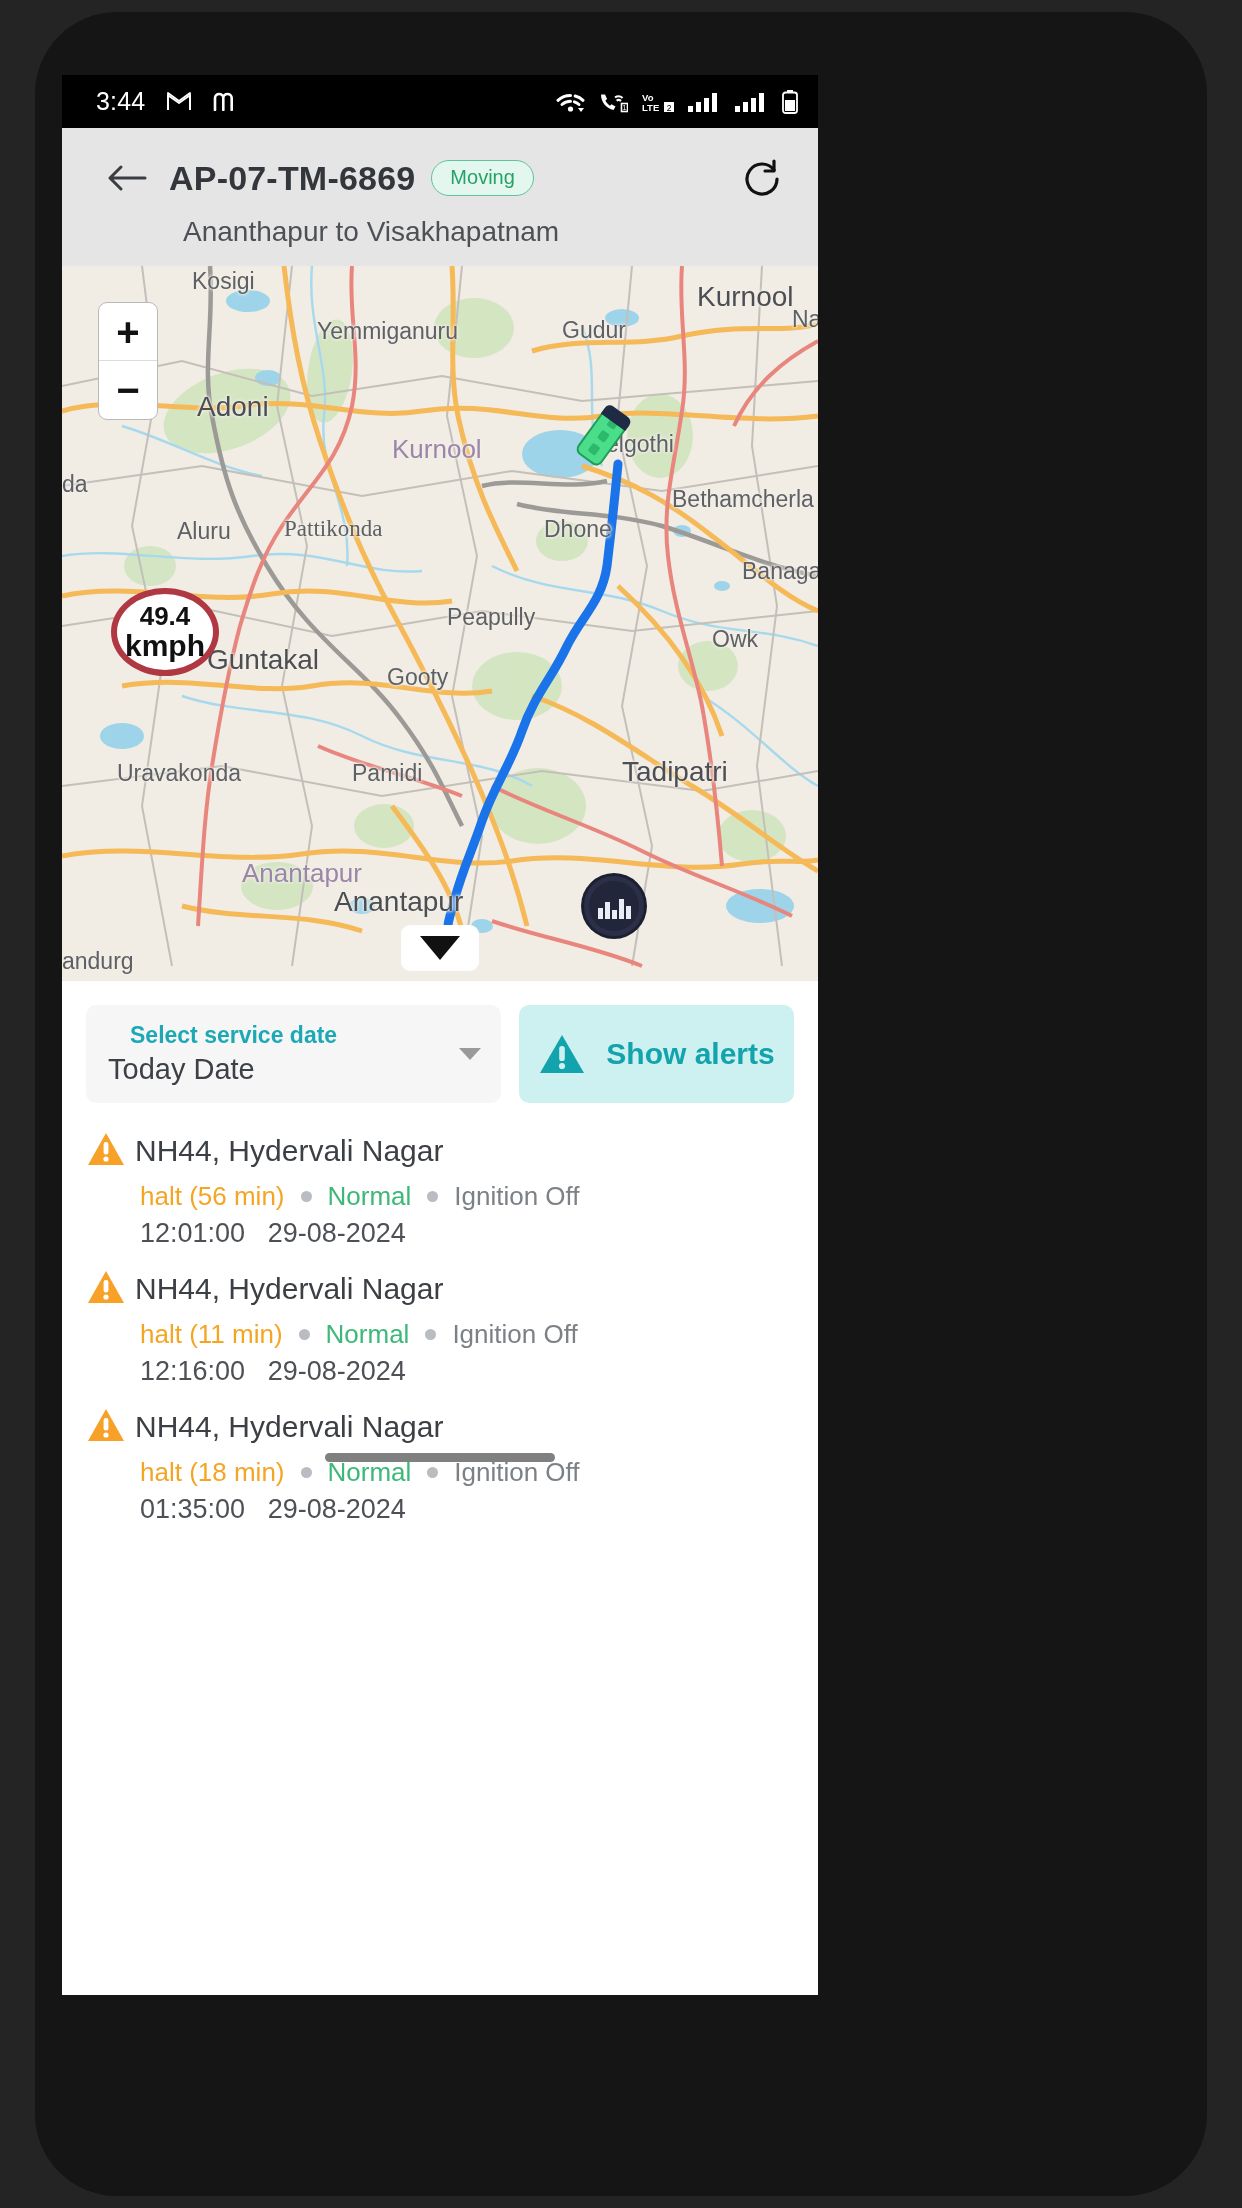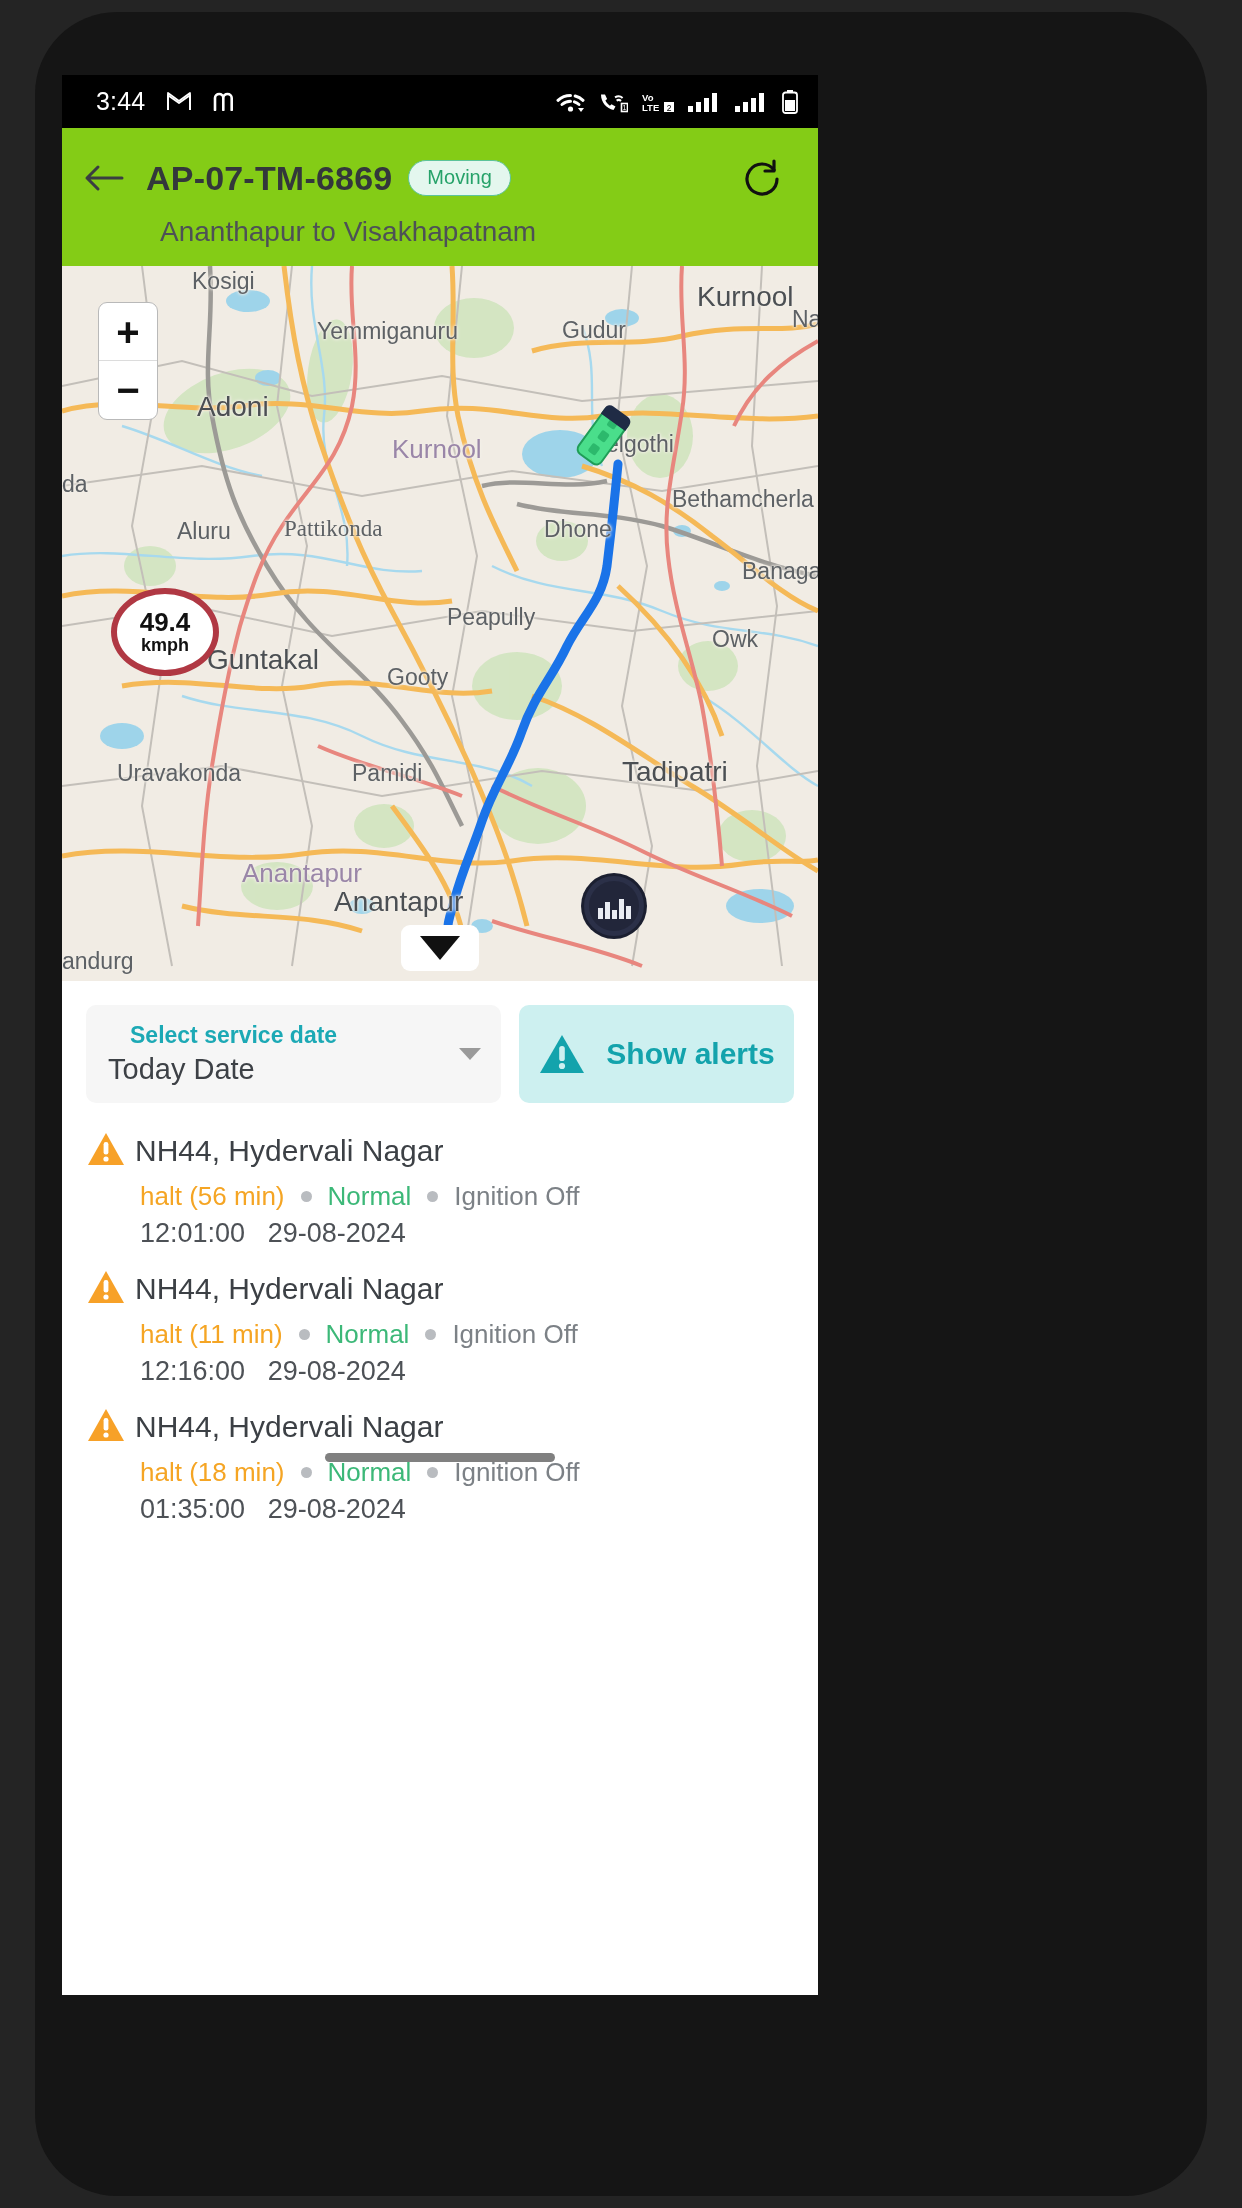--- a/index.html
+++ b/index.html
@@ -36,21 +36,21 @@
     align-items: center;
     justify-content: space-between;
     padding: 0 20px 0 34px;
   }
   .sb-left { display: flex; align-items: center; gap: 22px; }
   .sb-clock { color: #fff; font-size: 25px; letter-spacing: .2px; }
   .sb-icon { color: #fff; display: inline-flex; align-items: center; }
   .sb-right { display: flex; align-items: center; gap: 13px; }
 
   
-  .appbar { background: #84cc16; padding: 22px 28px 18px 14px; }
+  .appbar { background: #e5e5e5; padding: 22px 28px 18px 37px; }
   .appbar-row { display: flex; align-items: center; }
   .back-btn {
     width: 56px; height: 56px;
     display: flex; align-items: center; justify-content: center;
     flex: 0 0 auto; cursor: pointer;
   }
   .title-wrap { display: flex; align-items: center; gap: 16px; margin-left: 14px; flex: 1 1 auto; }
   .veh-title { font-size: 34px; font-weight: bold; color: #33373b; letter-spacing: .2px; }
   .badge-moving {
     border: 1.6px solid #5cc49a;
@@ -102,21 +102,21 @@
     position: absolute; left: 49px; top: 322px;
     width: 108px; height: 88px;
     border: 6px solid #b03843;
     border-radius: 50%;
     background: #fff;
     display: flex; flex-direction: column;
     align-items: center; justify-content: center;
     z-index: 5;
   }
   .speed-val { font-size: 26px; font-weight: bold; color: #111; line-height: 1.05; }
-  .speed-unit { font-size: 18px; font-weight: bold; color: #111; line-height: 1.05; }
+  .speed-unit { font-size: 30px; font-weight: bold; color: #111; line-height: 1.05; }
 
   .bus-marker {
     position: absolute; left: 512px; top: 155px;
     width: 58px; height: 30px;
     background: #4ade8b;
     border: 2.5px solid #1f9d57;
     border-radius: 7px;
     transform: rotate(-54deg);
     z-index: 6;
     display: flex; align-items: center; justify-content: space-evenly;

